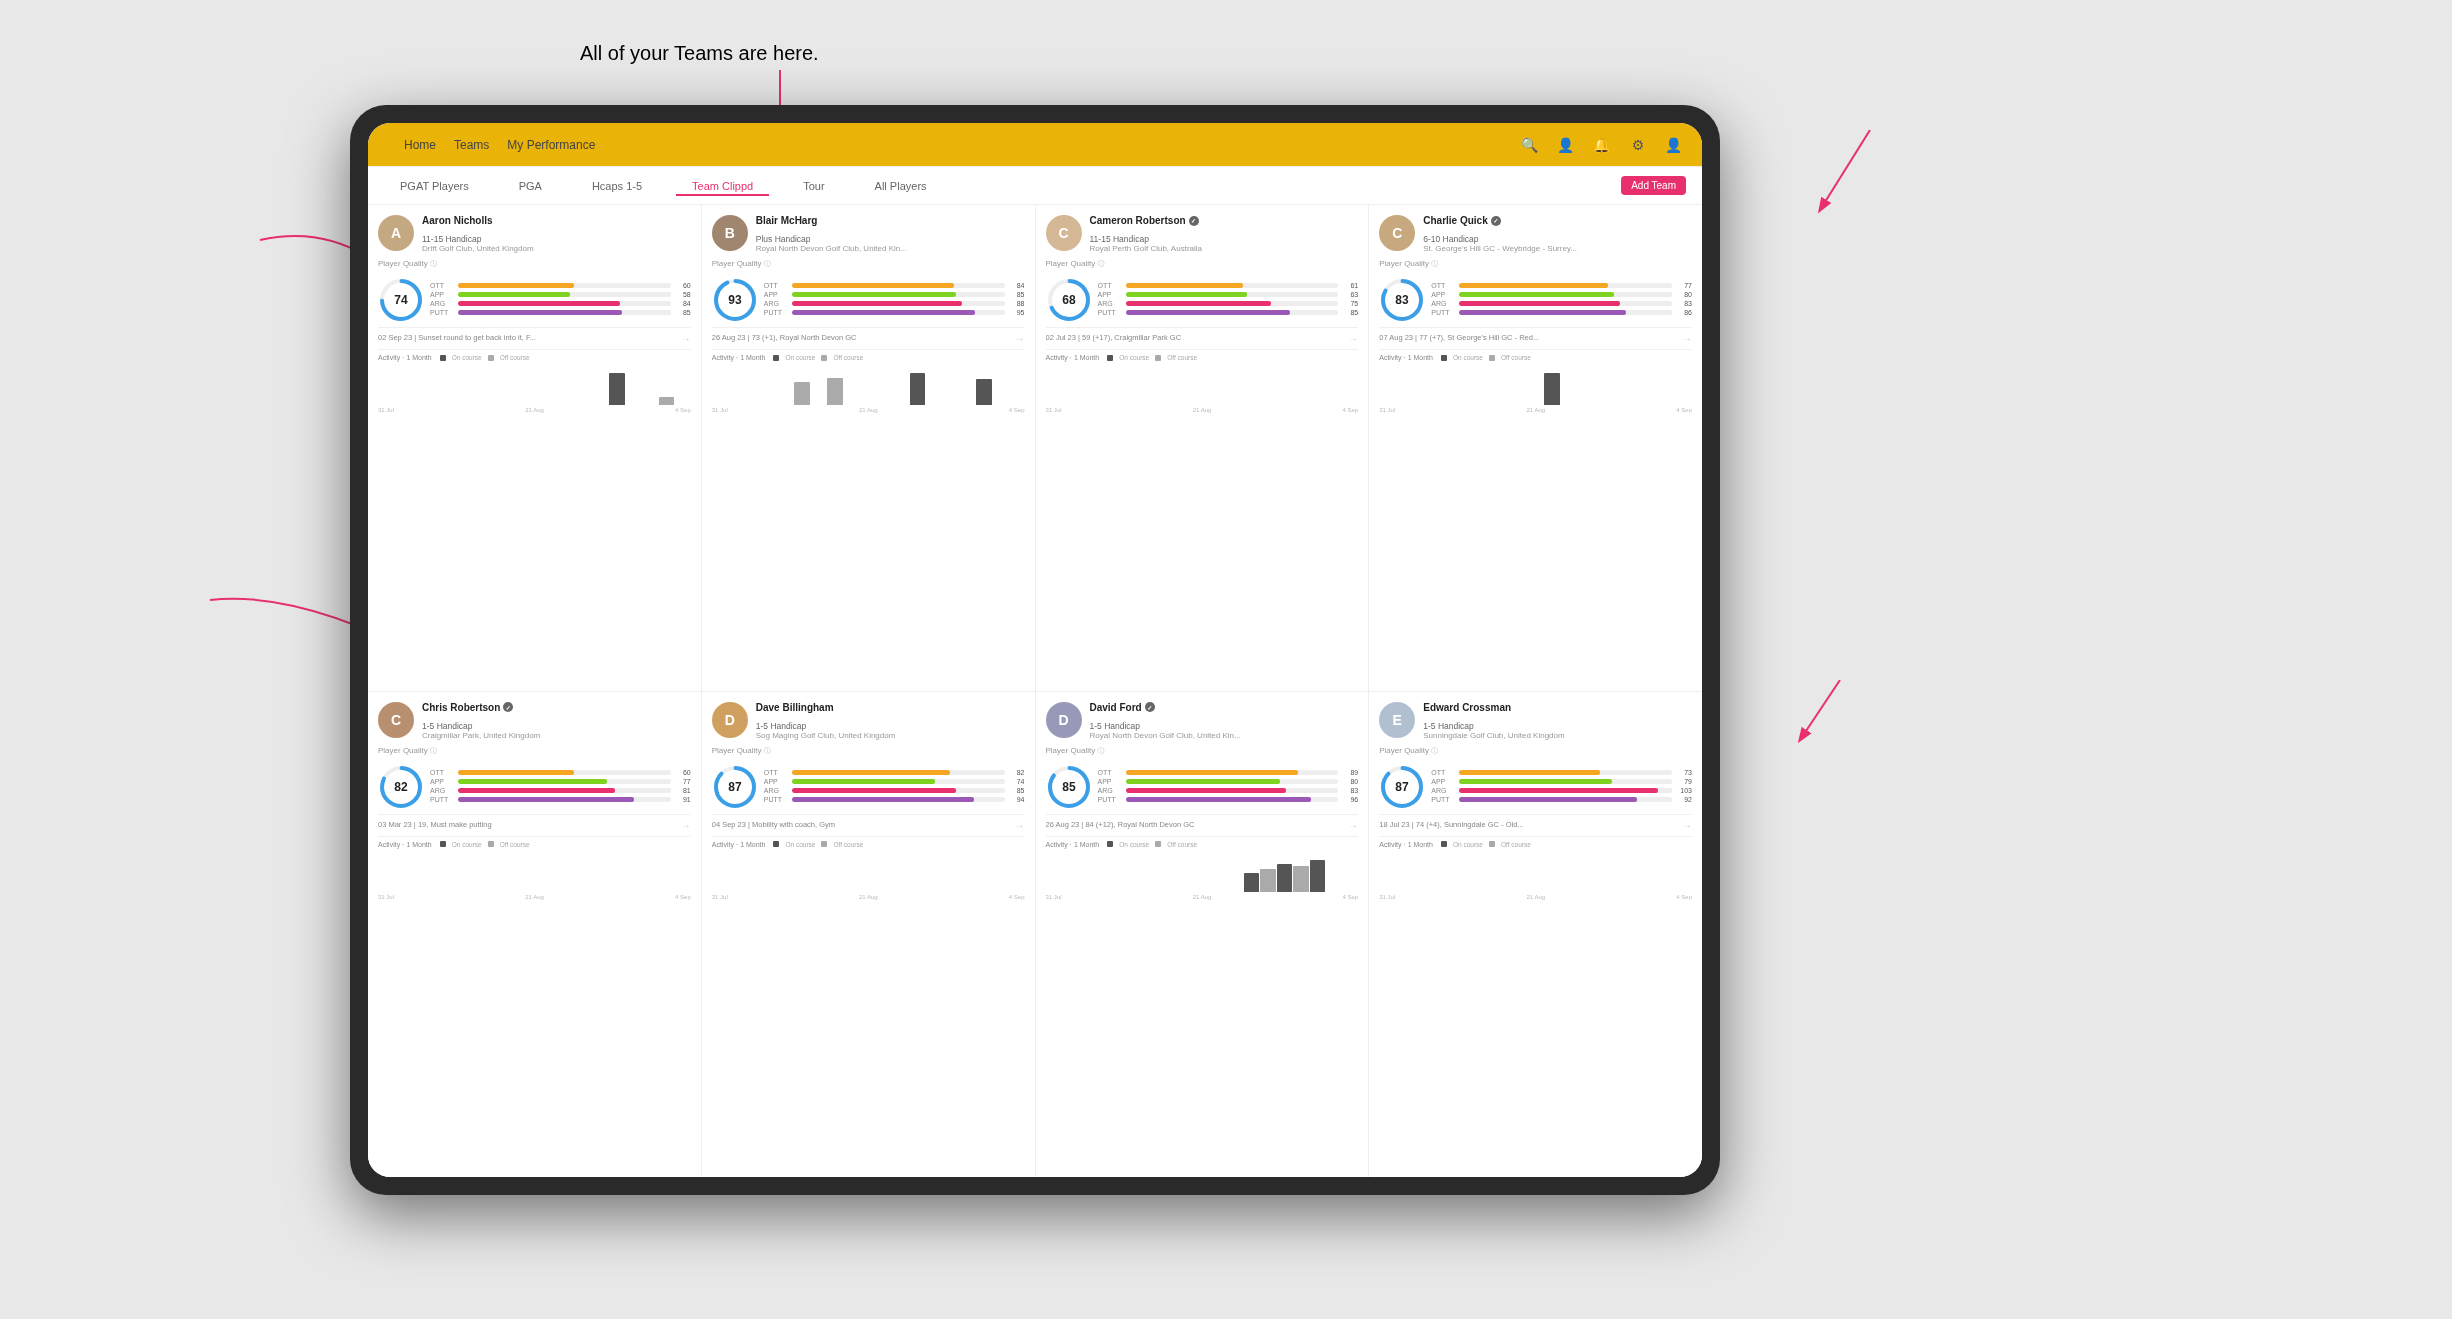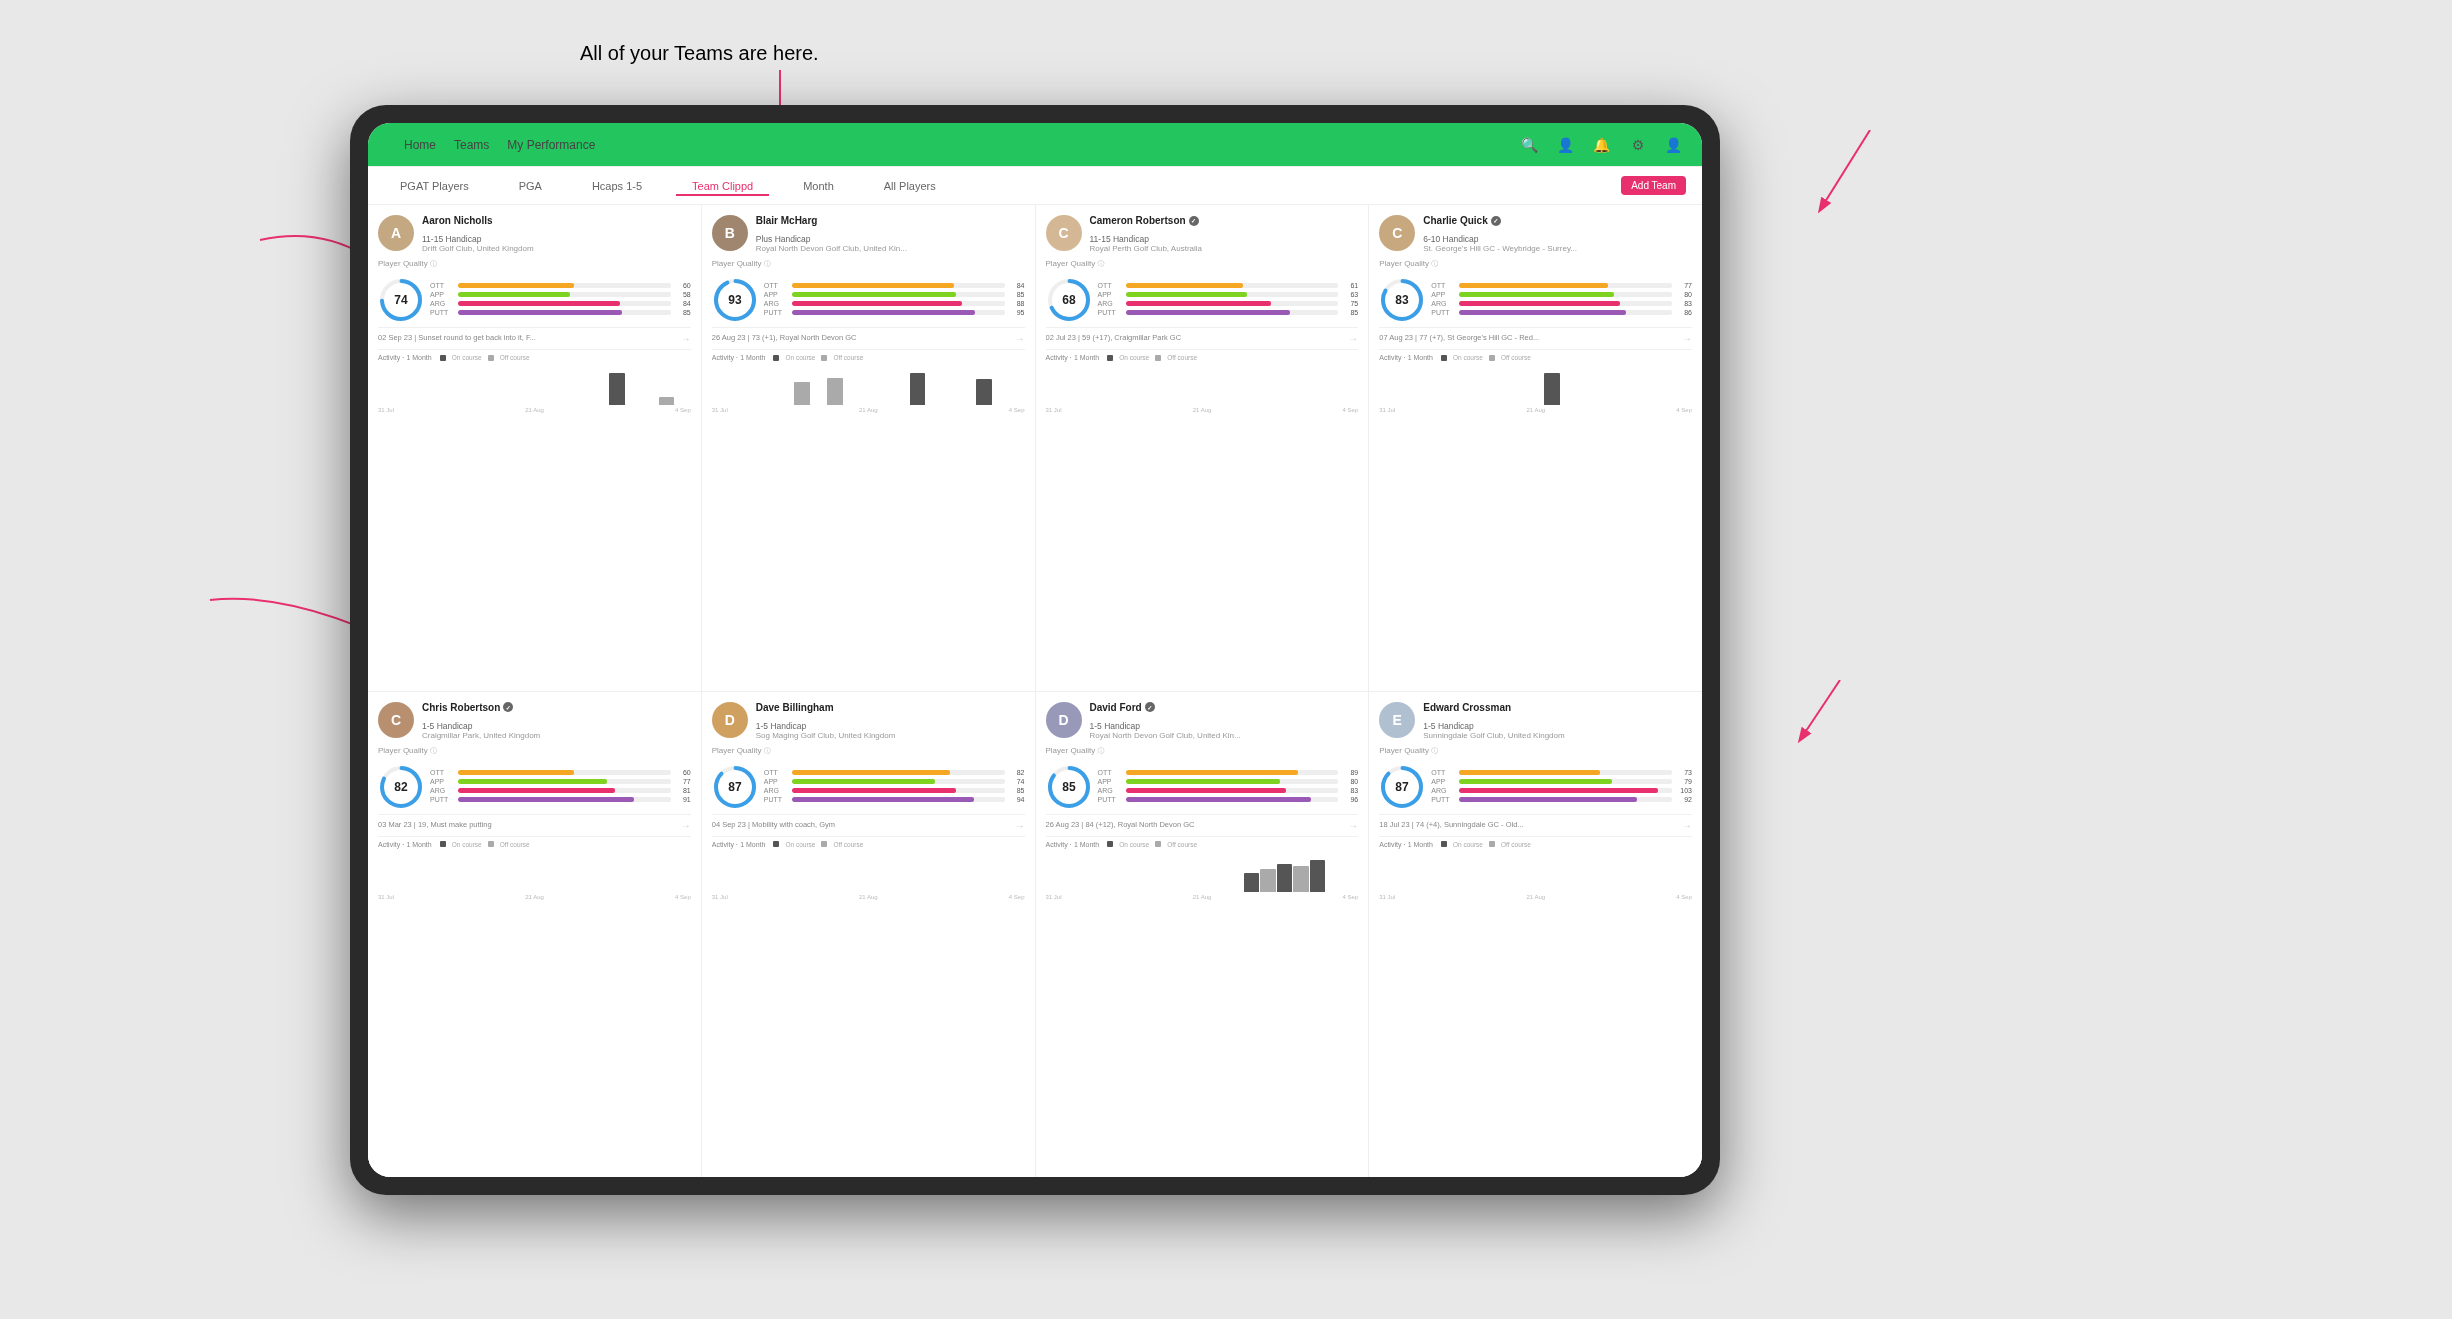--- a/index.html
+++ b/index.html
@@ -39,21 +39,21 @@
       height: 100%;
       background: #fff;
       border-radius: 22px;
       overflow: hidden;
       display: flex;
       flex-direction: column;
     }
 
     
     .nav-bar {
-      background: #22c55e;
+      background: #eab308;
       border-bottom: 1px solid #eee;
       display: flex;
       align-items: center;
       padding: 0 16px;
       height: 44px;
       flex-shrink: 0;
     }
     .nav-logo {
       color: #e8306e;
       font-weight: 700;
@@ -445,21 +445,21 @@
           <div class="nav-icon-btn">⚙</div>
           <div class="nav-icon-btn">👤</div>
         </div>
       </div>
 
       <div class="sub-nav">
         <span class="sub-nav-item">PGAT Players</span>
         <span class="sub-nav-item">PGA</span>
         <span class="sub-nav-item">Hcaps 1-5</span>
         <span class="sub-nav-item active">Team Clippd</span>
-        <span class="sub-nav-item">Month</span>
+        <span class="sub-nav-item">Tour</span>
         <span class="sub-nav-item">All Players</span>
         <button class="sub-nav-add">Add Team</button>
       </div>
 
 
       <div class="player-grid" id="playerGrid">
       <div class="player-card">
     <div class="player-header">
       <div class="player-avatar" style="background:#c4a882;display:flex;align-items:center;justify-content:center;font-size:14px;color:#fff;font-weight:700;">
         A

